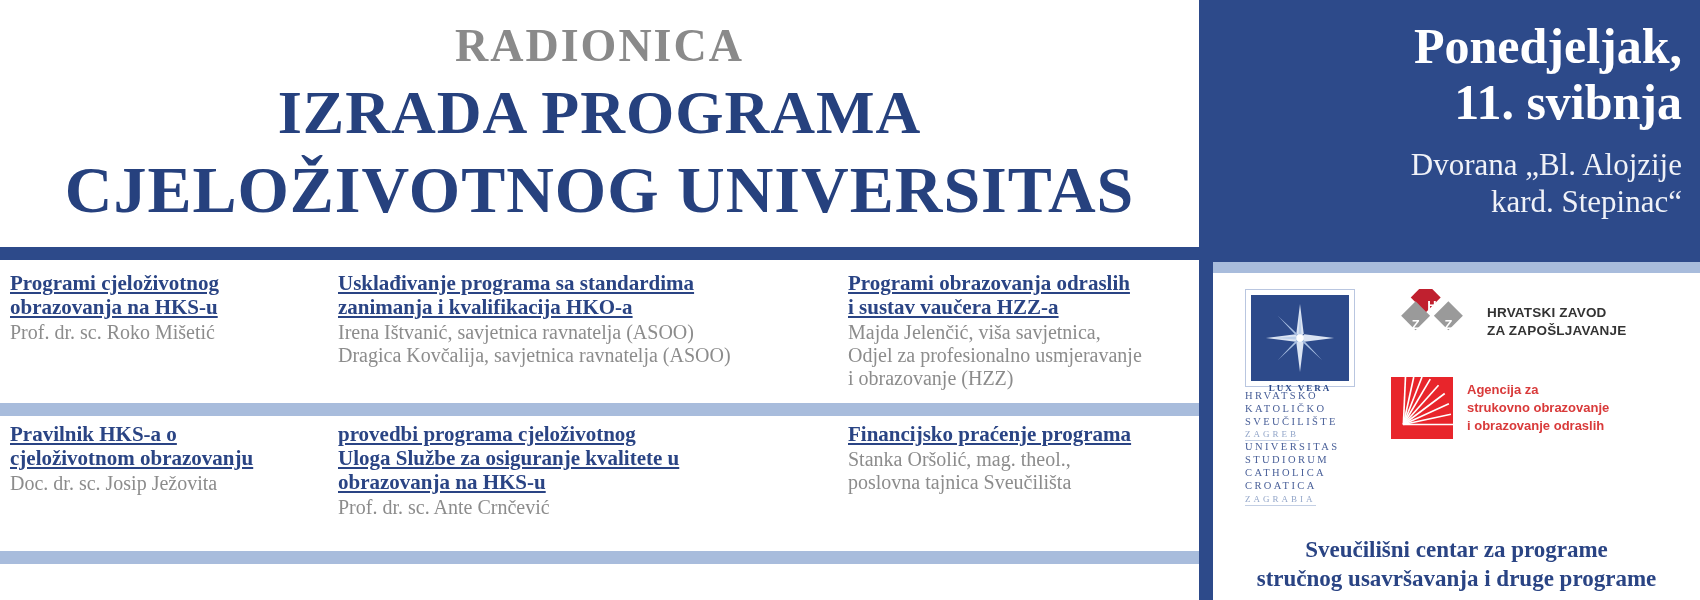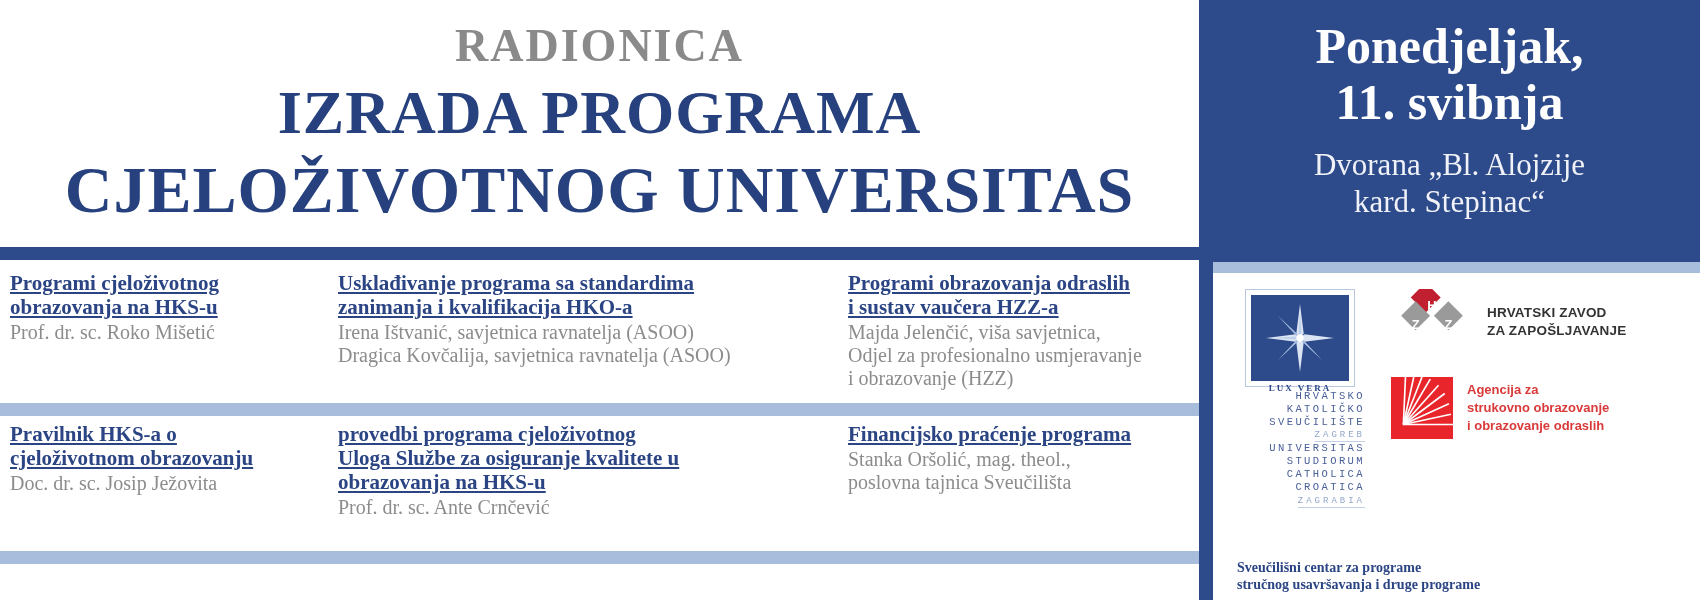--- a/index.html
+++ b/index.html
@@ -132,21 +132,21 @@
     width: 501px;
     height: 600px;
     background: #2d4a8a;
   }
   .date-block {
     position: absolute;
     left: 0;
     top: 0;
     width: 501px;
     height: 247px;
-    text-align: center;
+    text-align: right;
     box-sizing: border-box;
     padding: 10px 18px 0 18px;
   }
   .date-main {
     font-family: "Liberation Serif", serif;
     font-weight: bold;
     font-size: 50px;
     color: #ffffff;
     line-height: 1.12;
     margin: 8px 0 0 0;
@@ -216,22 +216,22 @@
     text-align: center;
     font-family: "Liberation Serif", serif;
     font-size: 9px;
     letter-spacing: 2px;
     color: #2d4a8a;
     margin-top: 2px;
     font-weight: bold;
   }
   .hks-words {
     margin-top: 3px;
-    text-align: right;
-    font-family: Liberation Mono, monospace;
+    text-align: left;
+    font-family: Liberation Serif, serif;
     font-size: 10.5px;
     letter-spacing: 2.4px;
     color: #4a6099;
     line-height: 1.22;
   }
   .hks-words .faint {
     color: #93a6c9;
     letter-spacing: 3px;
     font-size: 9px;
     border-bottom: 1px solid #c3cfe4;
@@ -270,27 +270,27 @@
     color: #d93a3a;
     line-height: 1.38;
     margin-left: 14px;
   }
 
   .centre-caption {
     position: absolute;
     left: 0;
     bottom: 6px;
     width: 100%;
-    text-align: left;
-    font-family: "Liberation Serif", serif;
-    font-weight: bold;
-    font-size: 14px;
+    text-align: center;
+    font-family: "Liberation Serif", serif;
+    font-weight: bold;
+    font-size: 23px;
     color: #2a4484;
     line-height: 1.26;
-    padding: 0 24px;
+    padding: 0 8px;
     box-sizing: border-box;
   }
 </style>
 </head>
 <body>
 
 <div class="poster">
 
   <div class="main-area">
 

